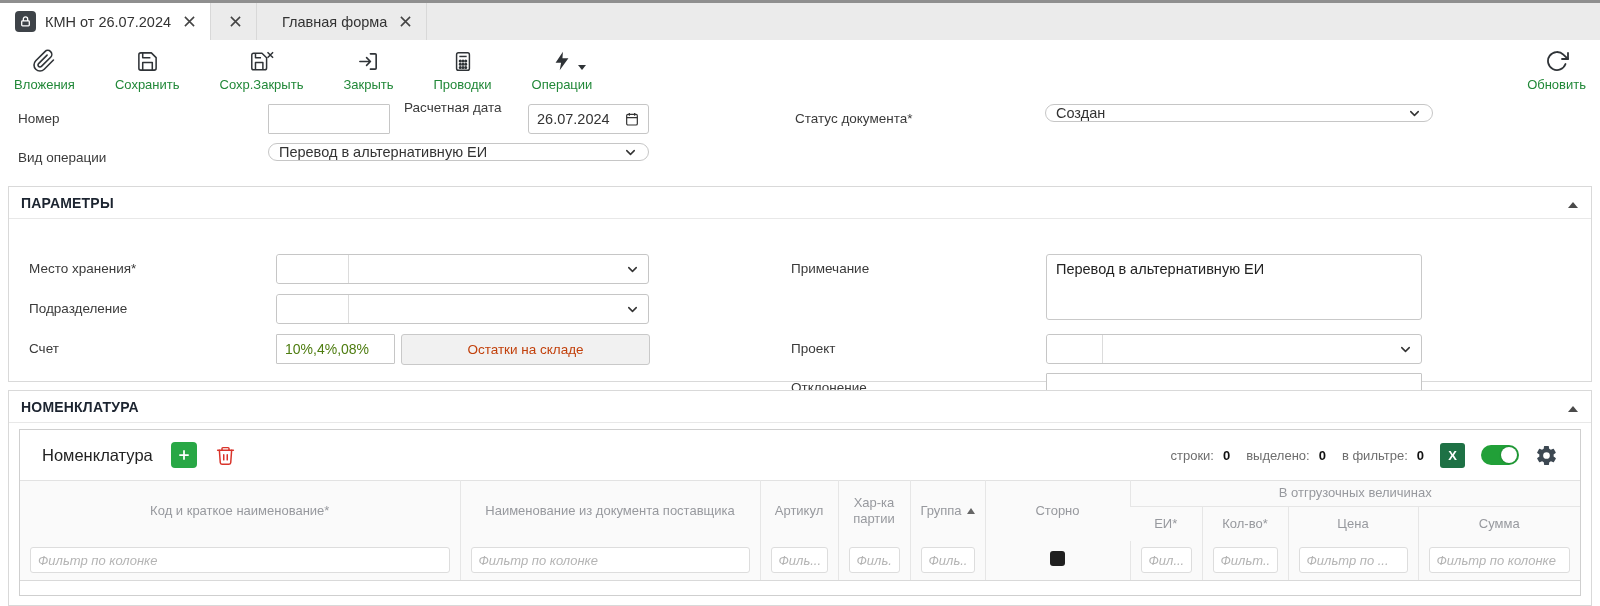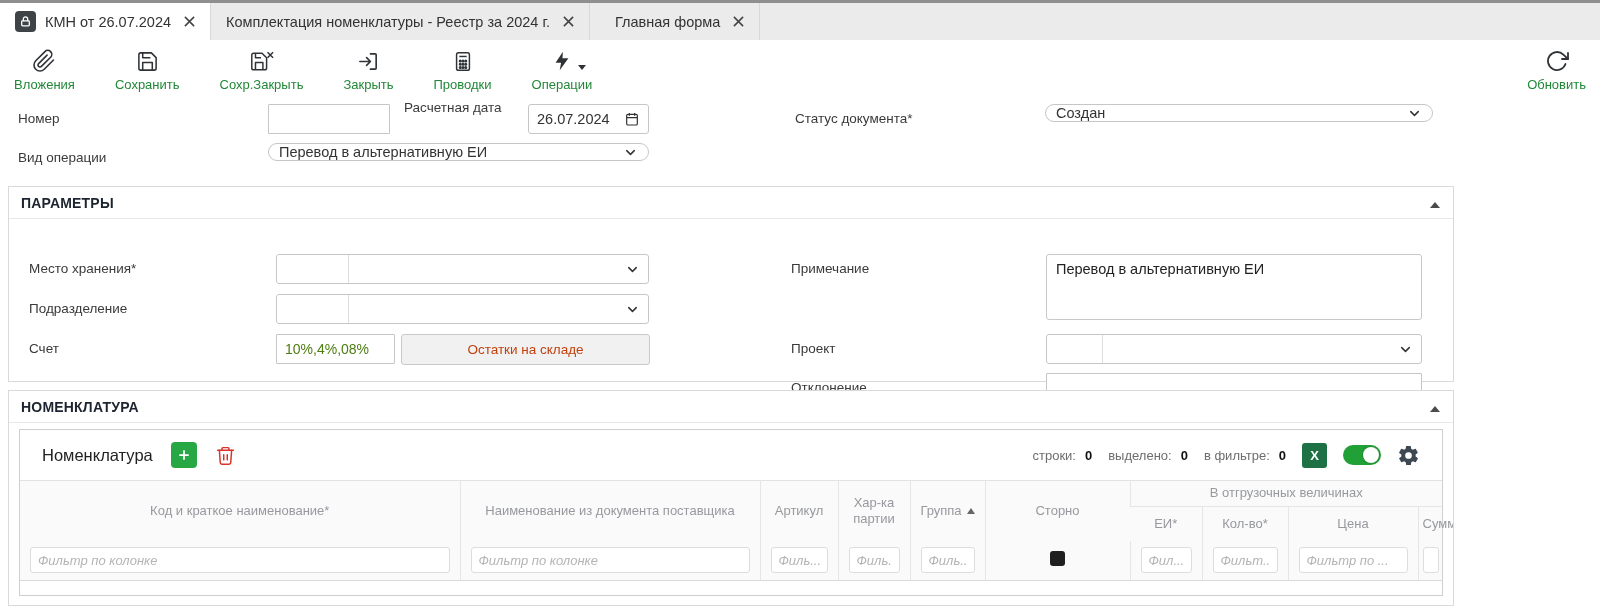--- a/index.html
+++ b/index.html
@@ -31,21 +31,21 @@
   .inp { position:absolute; height:30px; border:1px solid #c6c6c6; border-radius:1px;
     background:#fff; font-size:14px; color:#4d7c0f; padding:0 8px; font-family:inherit; outline:none; }
   .sel { position:absolute; height:18px; border:1px solid #c6c6c6; border-radius:14px;
     background:#fff; display:flex; align-items:center; padding:0 10px; font-size:14.5px; cursor:pointer; }
   .sel .selval { flex:1; white-space:nowrap; overflow:hidden; }
   .datefld { position:absolute; height:30px; border:1px solid #c6c6c6; border-radius:3px;
     background:#fff; display:flex; align-items:center; gap:6px; padding:0 8px; font-size:14.5px; }
   .datefld .dateval { flex:1; }
 
   
-  .section { position:absolute; left:8px; width:1446px; background:#fff;
+  .section { position:absolute; left:8px; width:1584px; background:#fff;
     border:1px solid #d9d9d9; }
   .sec-head { height:32px; display:flex; align-items:center; padding:0 12px;
     border-bottom:1px solid #e8e8e8; position:relative; }
   .sec-title { font-size:14px; font-weight:bold; color:var(--title-text,#1c2430); letter-spacing:.2px; }
   .collapse-btn { position:absolute; right:12px; top:10px; cursor:pointer; }
 
   #params { top:186px; height:196px; }
   #nomencl { top:390px; height:216px; overflow:hidden; }
 
   .combo { position:absolute; height:30px; display:flex; border:1px solid #c6c6c6;
@@ -109,21 +109,20 @@
       </svg>
     </span>
     <span>КМН от 26.07.2024</span>
     <span class="tab-close">
       <svg width="11" height="11" viewBox="0 0 12 12" stroke="#444" stroke-width="1.7">
           <path d="M1 1l10 10M11 1L1 11"></path>
         </svg>
     </span>
   </div>
   <div class="tab">
-    <span>Комплектация номенклатуры - Реестр за 2024 г.</span>
     <span class="tab-close">
       <svg width="11" height="11" viewBox="0 0 12 12" stroke="#444" stroke-width="1.7">
           <path d="M1 1l10 10M11 1L1 11"></path>
         </svg>
     </span>
   </div>
   <div class="tab" style="margin-left:10px;">
     <span>Главная форма</span>
     <span class="tab-close">
       <svg width="11" height="11" viewBox="0 0 12 12" stroke="#444" stroke-width="1.7">

